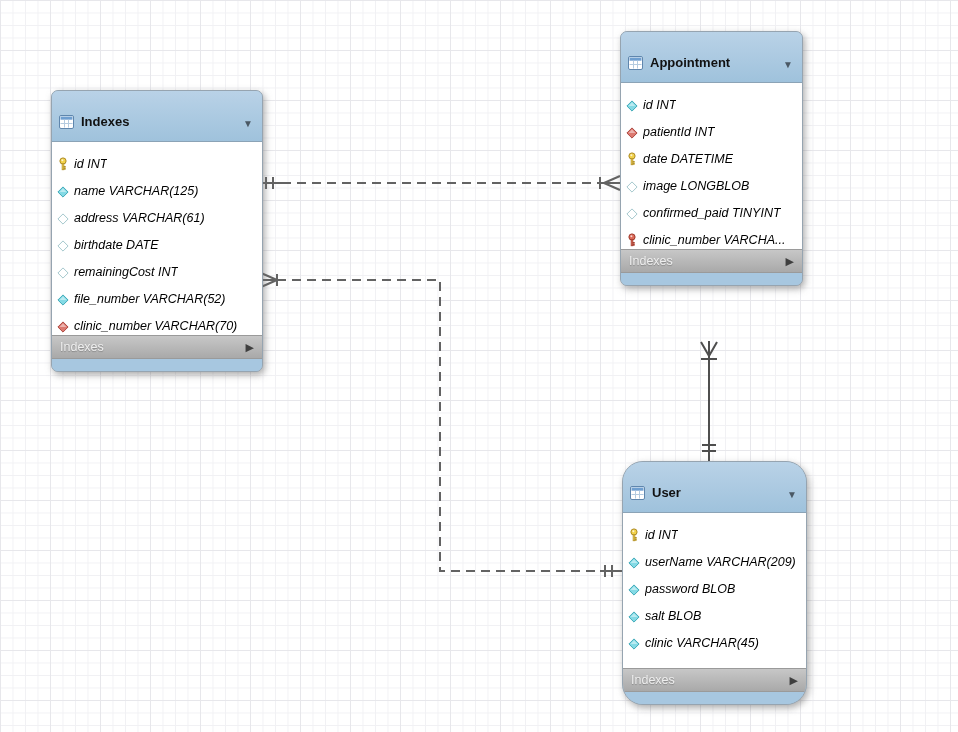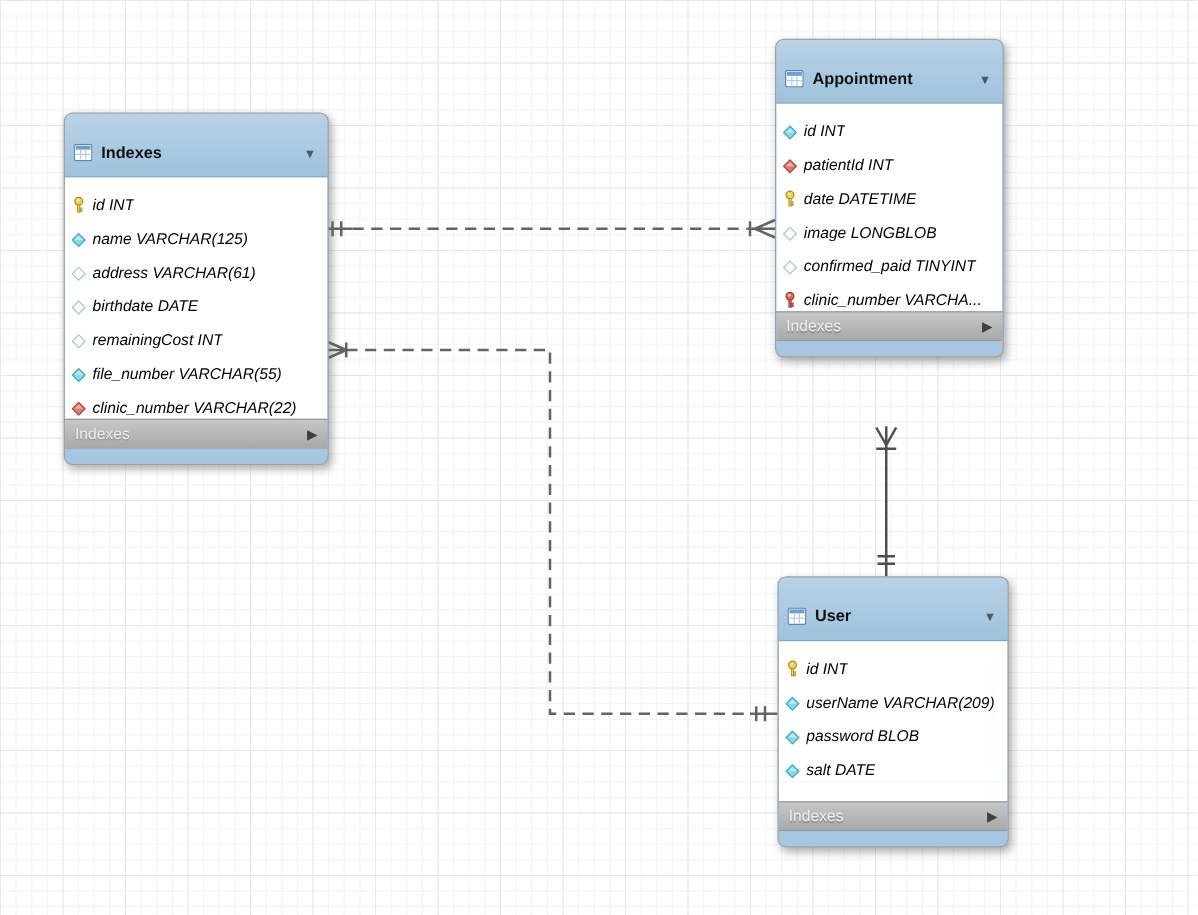--- a/index.html
+++ b/index.html
@@ -141,30 +141,30 @@
           </span>
           <span class="col-label">remainingCost INT</span>
         </div>
         <div class="col-row">
           <span class="col-icon">
             <svg viewBox="0 0 12 12" width="12" height="12">
               <polygon points="6,0.9 11.1,6 6,11.1 0.9,6" fill="#84dae5" stroke="#3fa9b8" stroke-width="1"></polygon>
               <polygon points="6,2.6 9.4,6 6,6 2.6,6" fill="#ffffff" opacity="0.45"></polygon>
             </svg>
           </span>
-          <span class="col-label">file_number VARCHAR(55)</span>
+          <span class="col-label">file_number VARCHAR(52)</span>
         </div>
         <div class="col-row">
           <span class="col-icon">
             <svg viewBox="0 0 12 12" width="12" height="12">
               <polygon points="6,0.9 11.1,6 6,11.1 0.9,6" fill="#dc7970" stroke="#ad473f" stroke-width="1"></polygon>
               <polygon points="6,2.6 9.4,6 6,6 2.6,6" fill="#ffffff" opacity="0.45"></polygon>
             </svg>
           </span>
-          <span class="col-label">clinic_number VARCHAR(22)</span>
+          <span class="col-label">clinic_number VARCHAR(70)</span>
         </div>
       </div>
     <div class="tbl-indexes">
       <span class="idx-label">Indexes</span>
       <span class="idx-expand">▶</span>
     </div>
     <div class="tbl-strip"></div>
   </section>
 
   <section class="db-table" style="left:620px;top:31px;width:181px;">
@@ -243,21 +243,21 @@
           <span class="col-label">clinic_number VARCHA...</span>
         </div>
       </div>
     <div class="tbl-indexes">
       <span class="idx-label">Indexes</span>
       <span class="idx-expand">▶</span>
     </div>
     <div class="tbl-strip"></div>
   </section>
 
-  <section class="db-table" style="left:622px;top:461px;width:183px;">
+  <section class="db-table" style="left:622px;top:461px;width:183px;border-radius:21px;">
     <header class="tbl-header">
       <span class="tbl-icon">
         <svg viewBox="0 0 15 14" width="15" height="14">
           <rect x="0.5" y="0.5" width="14" height="13" rx="1.5" fill="#ffffff" stroke="#5f86ad"></rect>
           <rect x="1.5" y="1.5" width="12" height="3.2" fill="#6f9fd0"></rect>
           <line x1="5.5" y1="4.7" x2="5.5" y2="12.5" stroke="#b4cbe0" stroke-width="1"></line>
           <line x1="9.5" y1="4.7" x2="9.5" y2="12.5" stroke="#b4cbe0" stroke-width="1"></line>
           <line x1="1.5" y1="8.5" x2="13.5" y2="8.5" stroke="#b4cbe0" stroke-width="1"></line>
         </svg>
       </span>
@@ -295,21 +295,30 @@
           </span>
           <span class="col-label">password BLOB</span>
         </div>
         <div class="col-row">
           <span class="col-icon">
             <svg viewBox="0 0 12 12" width="12" height="12">
               <polygon points="6,0.9 11.1,6 6,11.1 0.9,6" fill="#84dae5" stroke="#3fa9b8" stroke-width="1"></polygon>
               <polygon points="6,2.6 9.4,6 6,6 2.6,6" fill="#ffffff" opacity="0.45"></polygon>
             </svg>
           </span>
-          <span class="col-label">salt DATE</span>
+          <span class="col-label">salt BLOB</span>
+        </div>
+        <div class="col-row">
+          <span class="col-icon">
+            <svg viewBox="0 0 12 12" width="12" height="12">
+              <polygon points="6,0.9 11.1,6 6,11.1 0.9,6" fill="#84dae5" stroke="#3fa9b8" stroke-width="1"></polygon>
+              <polygon points="6,2.6 9.4,6 6,6 2.6,6" fill="#ffffff" opacity="0.45"></polygon>
+            </svg>
+          </span>
+          <span class="col-label">clinic VARCHAR(45)</span>
         </div>
       </div>
     <div class="tbl-spacer"></div>
     <div class="tbl-indexes">
       <span class="idx-label">Indexes</span>
       <span class="idx-expand">▶</span>
     </div>
     <div class="tbl-strip"></div>
   </section>
 

